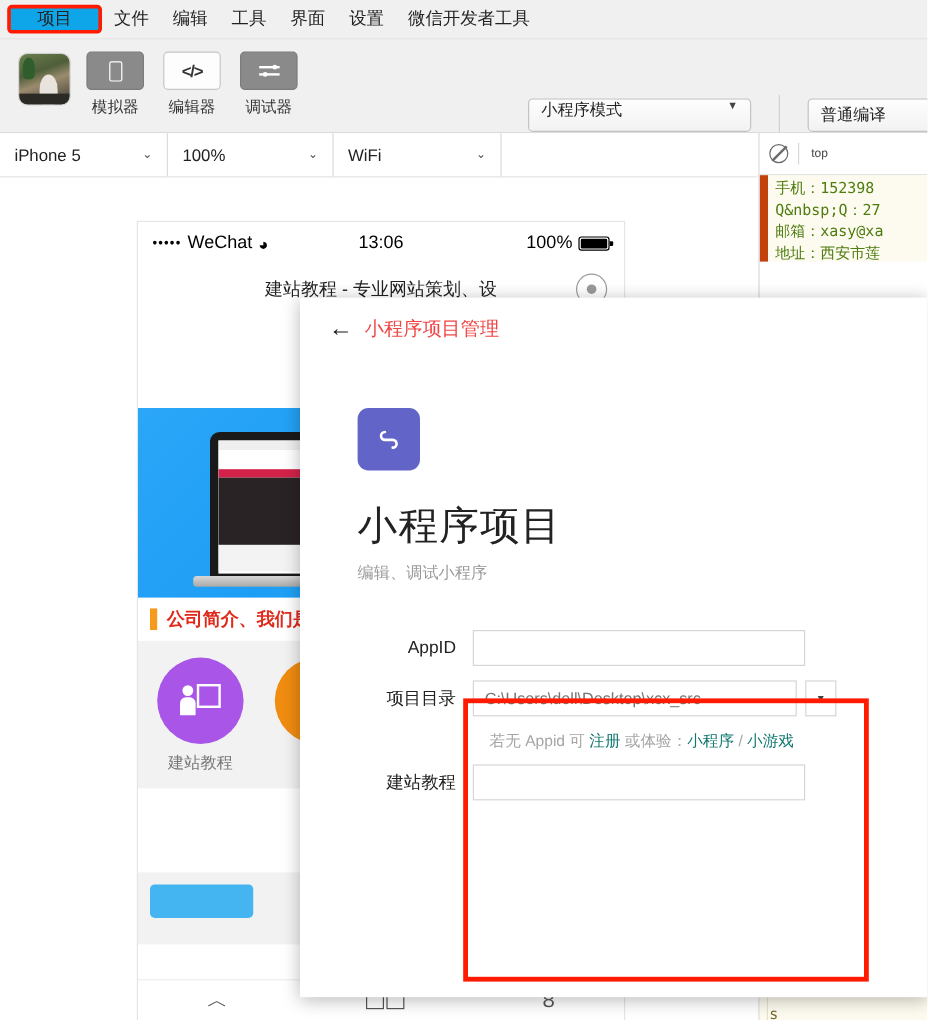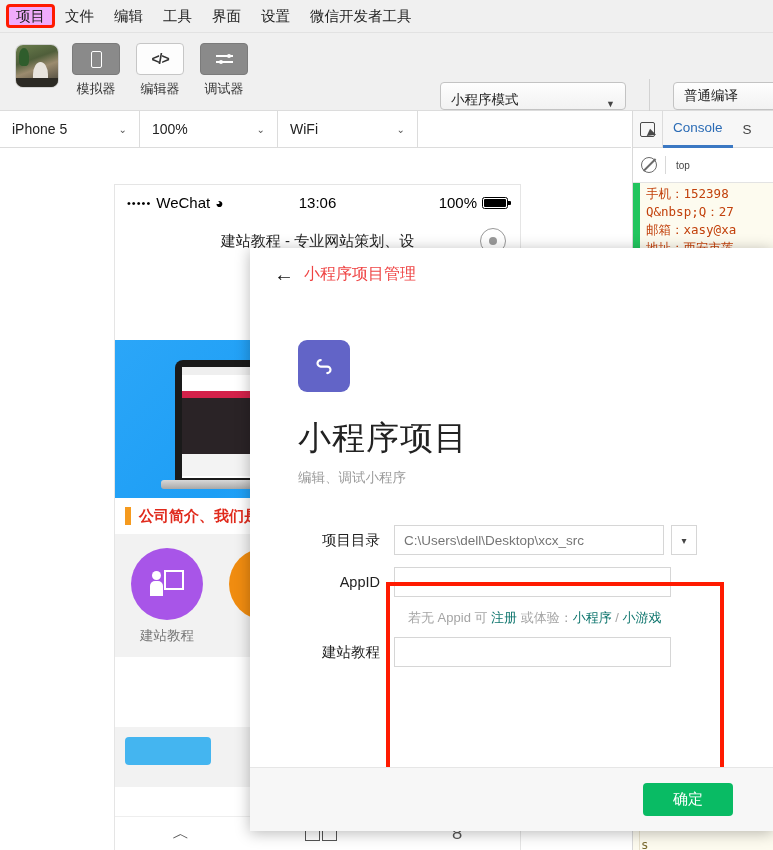--- a/index.html
+++ b/index.html
@@ -15,22 +15,22 @@
   .menubar {
     position: absolute; left:0; top:0; width:773px; height:33px;
     background:#f0f0f0; border-bottom:1px solid #e2e2e2;
     display:flex; align-items:center; padding-left:6px;
   }
   .menu-item {
     font-size:14.5px; color:#222; padding:4px 10px; line-height:1;
     white-space:nowrap; cursor:default;
   }
   .menu-item.active {
-    border:3px solid #ff1a00; border-radius:4px; padding:2px 7px;
-    background:#f0abfc;
+    border:3px solid #ff1a00; border-radius:4px; padding:2px 22px;
+    background:#0ea5e9;
   }
 
   
   .toolbar {
     position:absolute; left:0; top:33px; width:773px; height:78px;
     background:#f0f0f0; border-bottom:1px solid #dcdcdc;
   }
   .avatar {
     position:absolute; left:16px; top:12px; width:42px; height:42px;
     border-radius:7px; overflow:hidden;
@@ -68,21 +68,21 @@
   .ico-debug i:nth-child(1){ top:2px; }
   .ico-debug i:nth-child(2){ top:8px; }
   .ico-debug b { position:absolute; width:4px;height:4px;border-radius:50%;background:#fff; }
   .ico-debug b:nth-child(3){ top:0.8px; left:11px; }
   .ico-debug b:nth-child(4){ top:6.8px; left:3px; }
 
   .mode-select {
     position:absolute; left:440px; top:49px; width:186px; height:28px;
     background:linear-gradient(#fefefe,#f2f2f2);
     border:1px solid #c3c3c3; border-radius:4px;
-    display:flex; align-items:flex-end; padding:0 10px;
+    display:flex; align-items:flex-start; padding:0 10px;
     font-size:13.5px; color:#222; cursor:pointer;
   }
   .mode-select .caret { margin-left:auto; font-size:9px; color:#444; }
   .tb-divider { position:absolute; left:649px; top:46px; width:1px; height:34px; background:#d2d2d2; }
   .compile-btn {
     position:absolute; left:673px; top:49px; height:28px; min-width:112px;
     background:linear-gradient(#fefefe,#f2f2f2);
     border:1px solid #c3c3c3; border-radius:4px;
     display:flex; align-items:center; padding:0 10px;
     font-size:13.5px; color:#222; cursor:pointer; white-space:nowrap;
@@ -136,22 +136,22 @@
     position:relative; margin:0 8px;
     cursor:pointer;
   }
   .ban-icon:after{ content:""; position:absolute; left:-1px; top:6px; width:17px;height:1.8px;
                    background:#6b6b6b; transform:rotate(-45deg); }
   .dt-filter .sep { width:1px; height:18px; background:#d8d8d8; }
   .dt-top { font-size:10px; color:#444; padding-left:10px; }
 
   .console-log {
     background:#fdfbef; font-family:"DejaVu Sans Mono","Liberation Mono",monospace;
-    font-size:12.5px; color:#c2410c; line-height:18px;
-    padding:2px 0 2px 6px; border-left:7px solid #22c55e; height:72px; overflow:hidden;
+    font-size:12.5px; color:#4d7c0f; line-height:18px;
+    padding:2px 0 2px 6px; border-left:7px solid #c2410c; height:72px; overflow:hidden;
     white-space:nowrap;
   }
   .code-pane {
     position:absolute; left:0; top:146px; width:141px; bottom:0;
     background:#fdfbef; font-family:"DejaVu Sans Mono","Liberation Mono",monospace;
     font-size:12.5px; color:#7a6a2f; line-height:18.1px; overflow:hidden;
     white-space:pre;
   }
   .code-pane .cp-inner{ padding-left:8px; }
   .code-pane .cp-bar{ position:absolute; left:0; top:0; width:7px; height:100%; background:#fdfbef;
@@ -464,29 +464,20 @@
             <i class="an-sq"></i>
             <i class="an-sq"></i>
           </span>
         <span class="an-ico">Ȣ</span>
       </div>
 
     </div>
   </div>
 
   <div class="devtools">
-    <div class="dt-tabs">
-      <div class="dt-inspect">
-        <span class="cursor-box">
-            <span class="arrow"></span>
-          </span>
-      </div>
-      <div class="dt-tab sel">Console</div>
-      <div class="dt-tab dim">S</div>
-    </div>
     <div class="dt-filter">
       <span class="ban-icon"></span>
       <span class="sep"></span>
       <span class="dt-top">top</span>
     </div>
     <div class="console-log">
       <div>手机：152398</div>
       <div>Q&amp;nbsp;Q：27</div>
       <div>邮箱：xasy@xa</div>
       <div>地址：西安市莲</div>
@@ -542,41 +533,38 @@
       <div class="mp-logo">
         <svg viewBox="0 0 24 24" fill="none" stroke="#ffffff" stroke-width="2" stroke-linecap="round">
           <path d="M9 6.5a3 3 0 1 0 0 6h6a3 3 0 1 1 0 6"></path>
         </svg>
       </div>
       <div class="modal-title">小程序项目</div>
       <div class="modal-sub">编辑、调试小程序</div>
 
       <div class="form">
         <div class="frow">
+          <div class="flabel">AppID</div>
+          <input class="finput wide" type="text" placeholder="" style="">
+        </div>
+
+        <div class="frow">
           <div class="flabel">项目目录</div>
           <input class="finput" type="text" placeholder="C:\Users\dell\Desktop\xcx_src" style="">
           <div class="fdrop">▾</div>
         </div>
 
-        <div class="frow">
-          <div class="flabel">AppID</div>
-          <input class="finput wide" type="text" placeholder="" style="">
-        </div>
-
         <div class="fhint">
           <span>若无 Appid 可 </span><a>注册</a><span> 或体验：</span><a>小程序</a><span> / </span><a>小游戏</a>
         </div>
 
         <div class="frow">
           <div class="flabel">建站教程</div>
           <input class="finput wide" type="text" placeholder="" style="">
         </div>
       </div>
 
       <div class="redbox"></div>
     </div>
 
-    <div class="modal-foot">
-      <button class="ok-btn">确定</button>
-    </div>
   </div>
 
 </div>
 
 </body></html>

